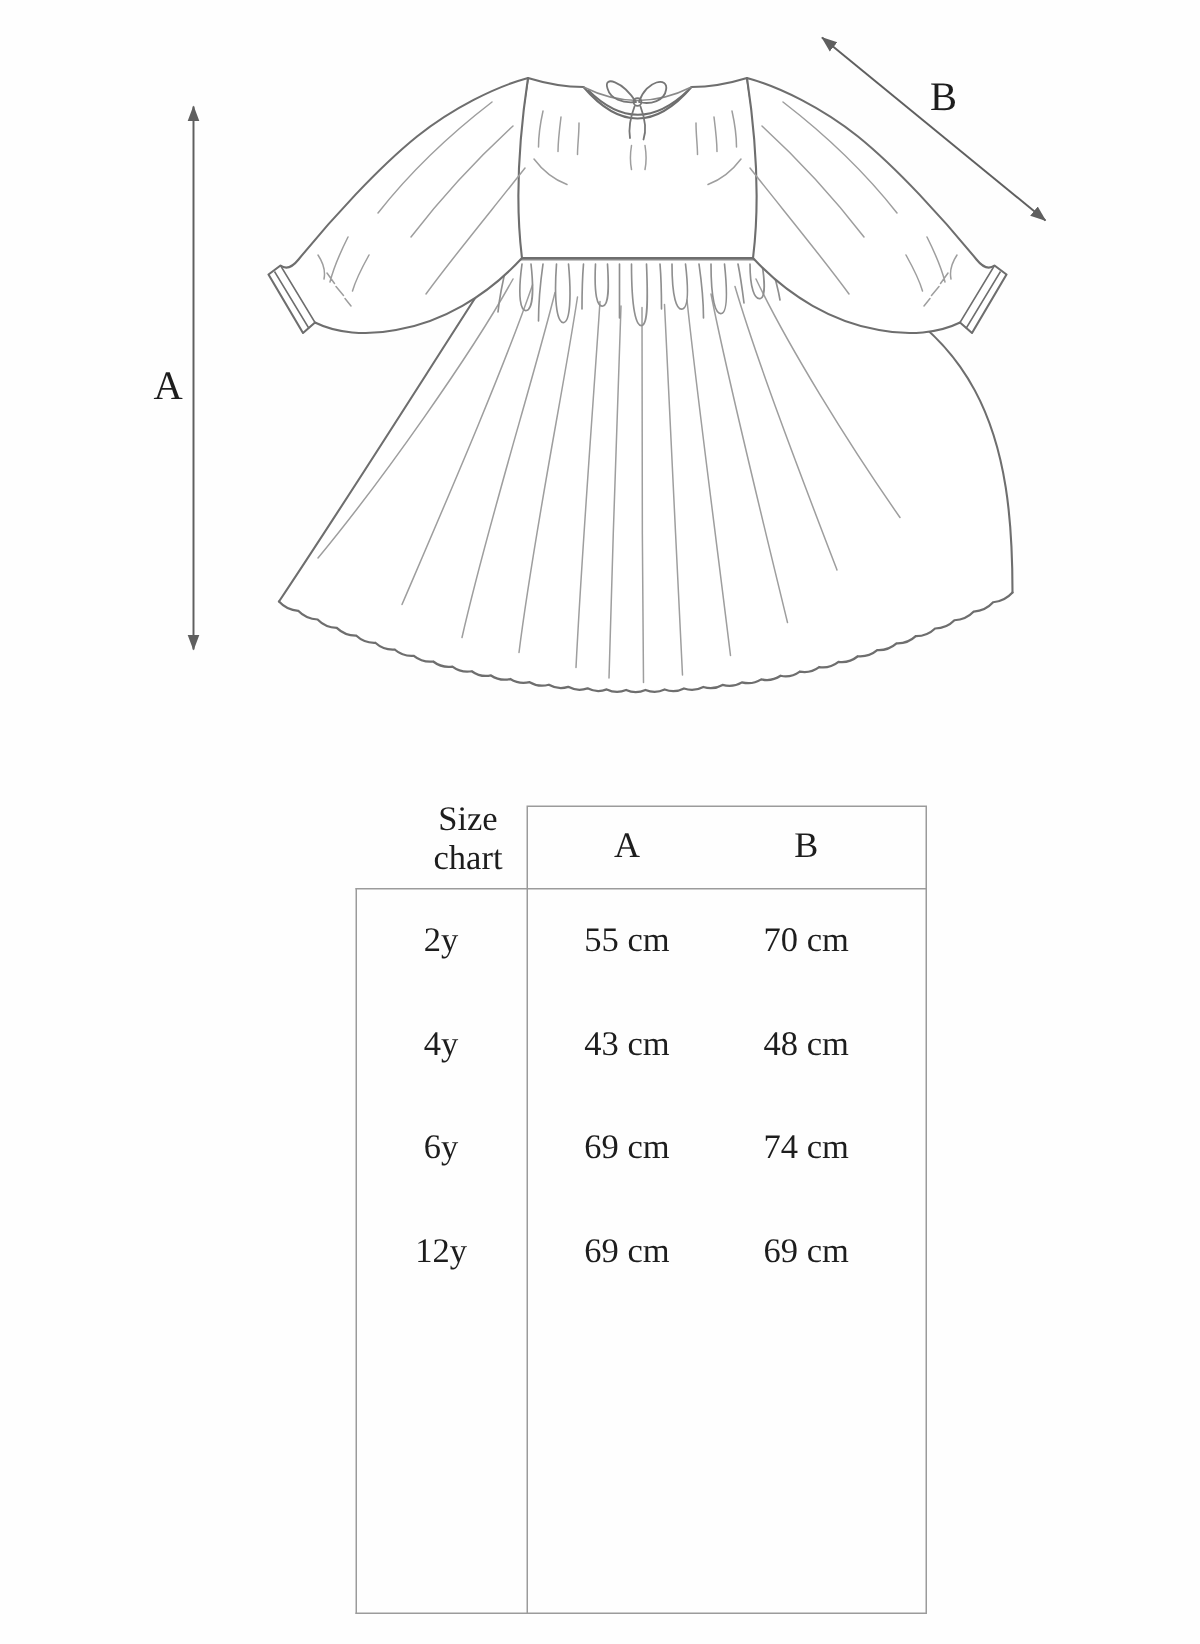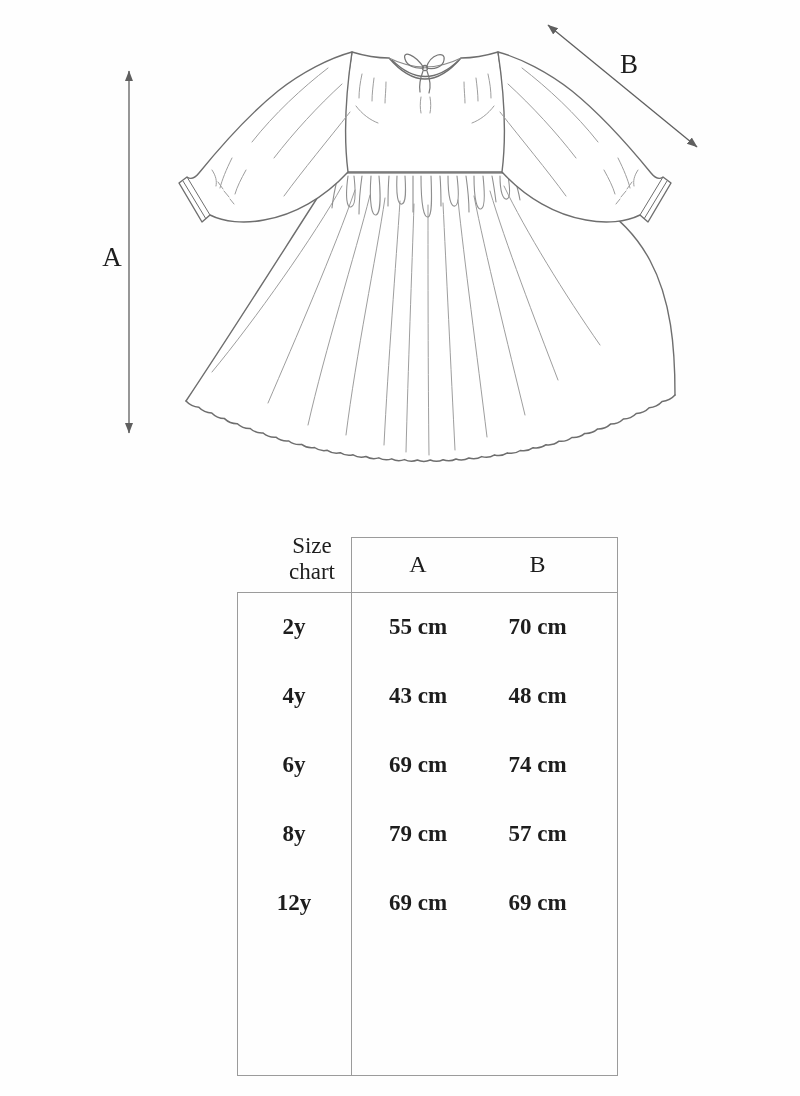--- a/index.html
+++ b/index.html
@@ -49,21 +49,20 @@
     display: grid;
     grid-template-columns: 114px 134px 105px;
     align-items: center;
   }
   .header-row .cell { text-align: center; font-size: 24px; }
   .rows-grid {
     position: absolute; left: 237px; top: 592px;
     width: 428px; height: 484px;
     display: grid;
     grid-template-rows: repeat(7, 1fr);
-    font-weight: bold;
   }
   .t-row {
     display: grid;
     grid-template-columns: 114px 134px 105px;
     align-items: center;
   }
   .t-row .cell { text-align: center; font-size: 23px; }
 </style>
 </head>
 <body>
@@ -202,22 +201,17 @@
     <div class="cell">4y</div>
     <div class="cell">43 cm</div>
     <div class="cell">48 cm</div>
   </div>
   <div class="t-row">
     <div class="cell">6y</div>
     <div class="cell">69 cm</div>
     <div class="cell">74 cm</div>
   </div>
   <div class="t-row">
-    <div class="cell">8y</div>
-    <div class="cell">79 cm</div>
-    <div class="cell">57 cm</div>
-  </div>
-  <div class="t-row">
     <div class="cell">12y</div>
     <div class="cell">69 cm</div>
     <div class="cell">69 cm</div>
   </div>
 </div>
 
 </body></html>

